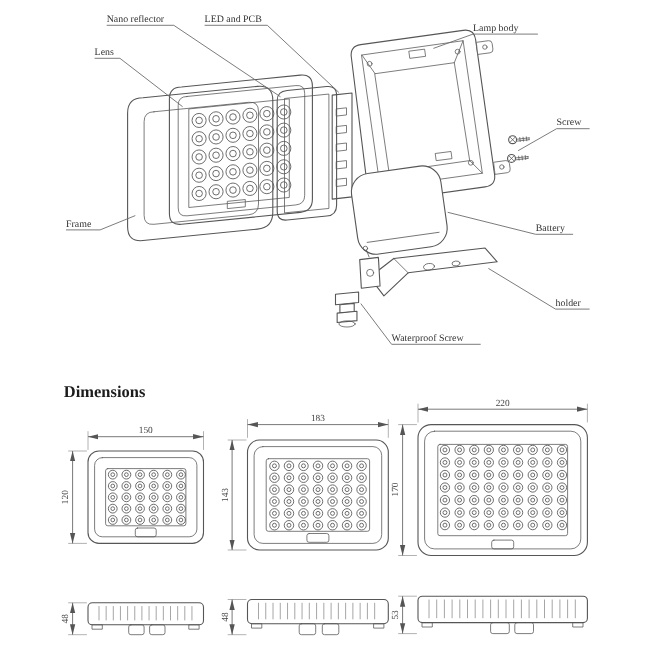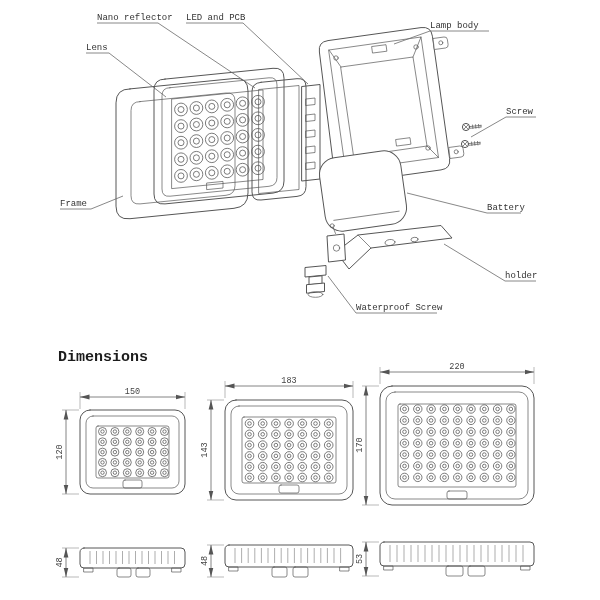--- a/index.html
+++ b/index.html
@@ -1,17 +1,17 @@
 <!DOCTYPE html>
 <html><head>
 <meta charset="utf-8">
 <style>
   html,body{margin:0;padding:0;background:#ffffff;}
   .canvas{position:relative;width:600px;height:600px;background:#ffffff;overflow:hidden;
-          font-family:Liberation Mono, monospace;}
+          font-family:Liberation Serif, serif;}
   svg{position:absolute;left:0;display:block;}
   #exploded{top:0;}
   #dimensions{top:345px;}
   .ln{fill:none;stroke:#565656;stroke-width:1;stroke-linejoin:round;stroke-linecap:round;}
   .lnf{fill:#ffffff;stroke:#565656;stroke-width:1;stroke-linejoin:round;}
   .thin{stroke-width:0.7;}
   .leader{fill:none;stroke:#6a6a6a;stroke-width:0.8;}
   text{fill:#333333;}
   .lbl{font-size:9px;}
   .dimtxt{font-size:8.5px;fill:#444444;}

